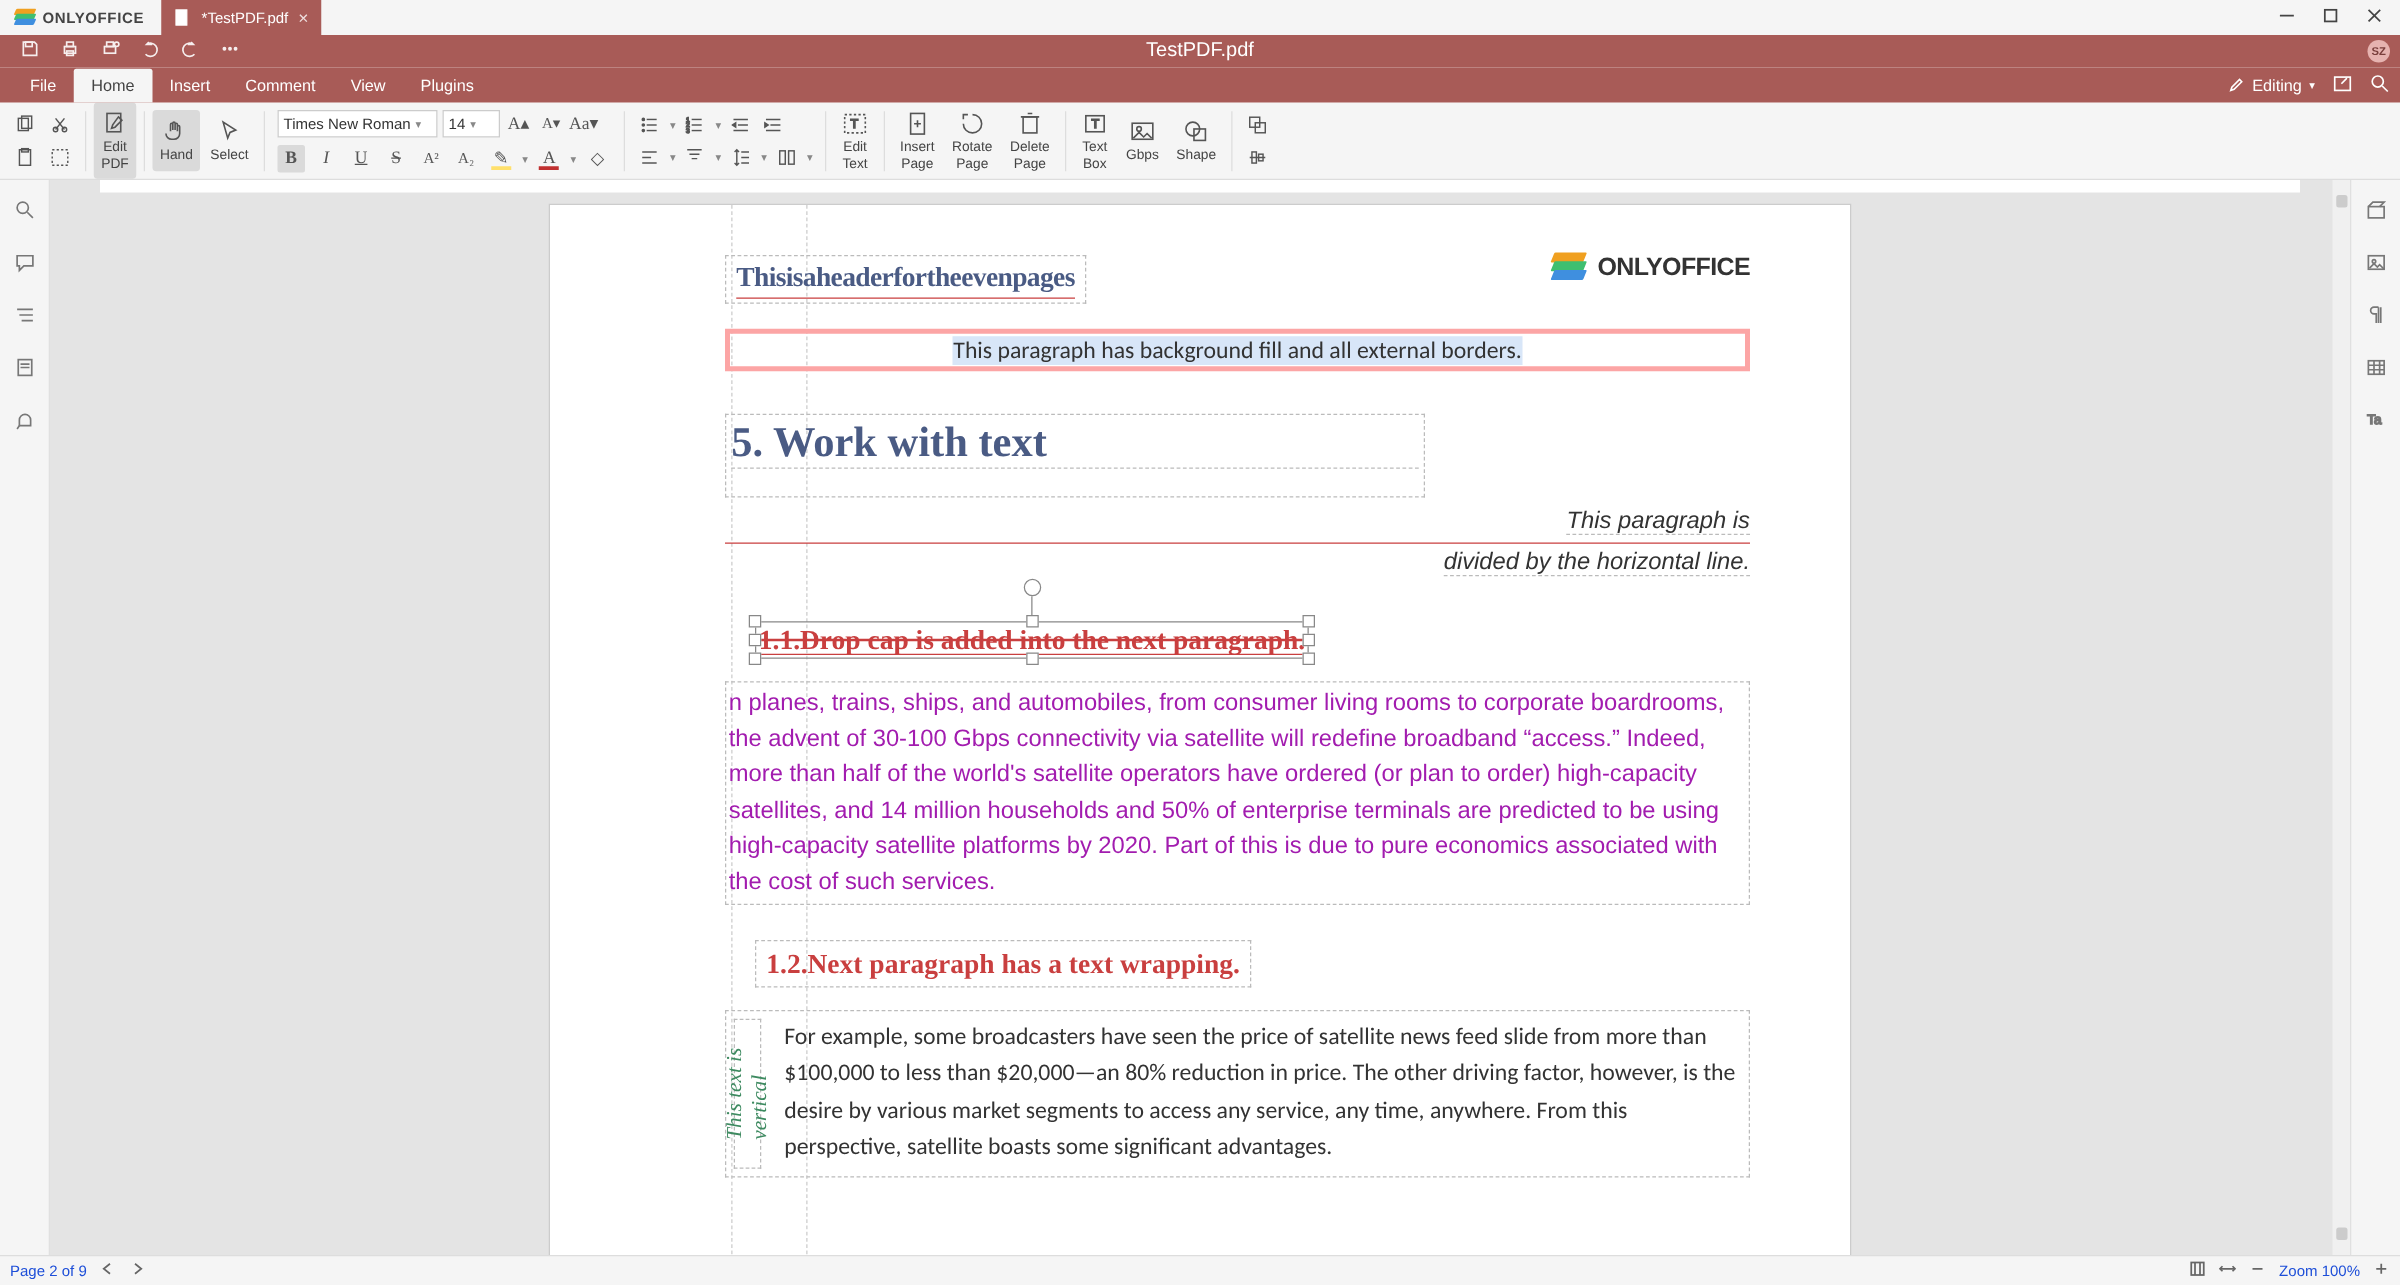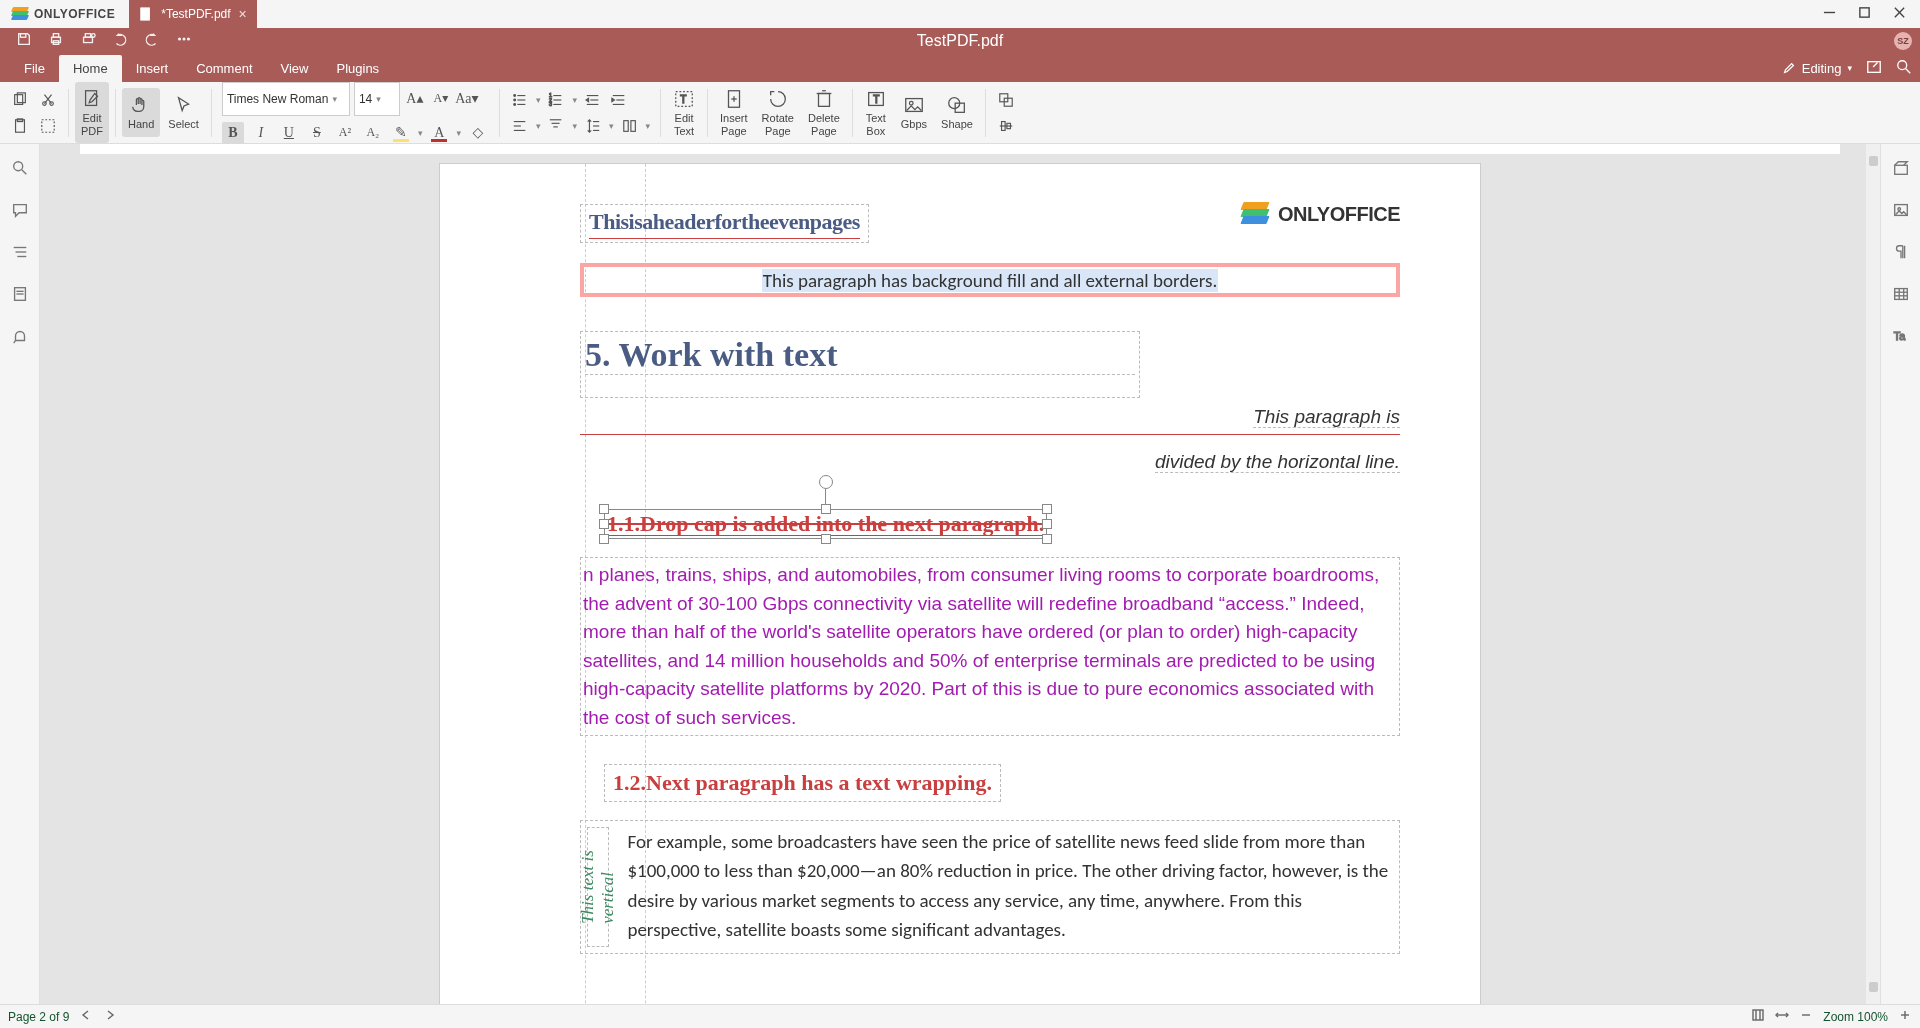--- a/index.html
+++ b/index.html
@@ -46,21 +46,21 @@
 .rb-small-col { display:flex; flex-direction:column; justify-content:center; gap: 6px; padding: 0 4px;}
 .rb-small-col .mini-btn, .rb-small-row .mini-btn { cursor:pointer; display:inline-flex; align-items:center; justify-content:center; width:20px; height:20px; }
 .rb-small-col .mini-btn svg, .rb-small-row .mini-btn svg { width:16px; height:16px; stroke:#555; fill:none; stroke-width:1.3; }
 .rb-small-row { display:flex; gap: 6px; align-items:center; }
 .rb-big { display:flex; flex-direction:column; align-items:center; justify-content:center; padding: 6px 6px; gap:2px; cursor:pointer; border-radius:3px;}
 .rb-big.active { background:#dadada;}
 .rb-big svg { width:22px; height:22px; stroke:#555; fill:none; stroke-width:1.4;}
 .rb-big .lbl { font-size:11px; color:#444; text-align:center; line-height:1.1;}
 
 .font-select { display:flex; align-items:center; gap:4px;}
-.font-select .combo { height:34px; border:1px solid #ccc; background:#fff; display:flex; align-items:center; padding: 0 4px; font-size:12px; color:#333;}
+.font-select .combo { height:22px; border:1px solid #ccc; background:#fff; display:flex; align-items:center; padding: 0 4px; font-size:12px; color:#333;}
 .font-select .combo .caret { font-size:9px; color:#888; margin-left:4px;}
 .font-select .combo.font-name { width:128px;}
 .font-select .combo.font-size { width:46px;}
 
 .fmt-btn { width:22px; height:22px; display:inline-flex; align-items:center; justify-content:center; cursor:pointer; font-family: Georgia, serif; font-size:14px; color:#555;}
 .fmt-btn.active { background:#dadada; border-radius:2px;}
 .fmt-btn.bold { font-weight:bold; }
 .fmt-btn.italic { font-style:italic; }
 .fmt-underline { text-decoration: underline;}
 .fmt-strike { text-decoration: line-through;}
@@ -127,21 +127,21 @@
 .wrap-block { margin-top: 18px; border:1px dashed #bbb; padding: 6px; display:flex; gap:18px;}
 .vert-box { border:1px dashed #bbb; width:72px; height:120px; position:relative;}
 .vert-txt { position:absolute; left:50%; top:50%; transform:translate(-50%,-50%) rotate(-90deg); white-space:nowrap; font-family:'Times New Roman',serif; font-style:italic; color:#3d8a60; font-size:17px;}
 .wrap-para { font-family:Calibri,sans-serif; font-size:19px; line-height:1.55; color:#333;}
 
 .guide-v { position:absolute; top:0; bottom:0; border-left:1px dashed #ccc;}
 .guide-v.g1 { left:145px;}
 .guide-v.g2 { left:205px;}
 
 
-.status { height:24px; border-top:1px solid #ddd; background:#f5f5f5; display:flex; align-items:center; font-size:12px; color:#14532d; padding: 0 8px; }
+.status { height:24px; border-top:1px solid #ddd; background:#f5f5f5; display:flex; align-items:center; font-size:12px; color:#1d4ed8; padding: 0 8px; }
 .status .left { display:flex; align-items:center; gap:10px;}
 .status .right { margin-left:auto; display:flex; align-items:center; gap:10px;}
 .status svg { width:14px; height:14px; fill:none; stroke:#666; stroke-width:1.4;}
 .zoom-btn { cursor:pointer;}
 </style>
 </head>
 <body>
 
 <div class="titlebar">
   <div class="titlebar-left">
@@ -547,21 +547,21 @@
           <span>This paragraph has background fill and all external borders.</span>
         </div>
 
         <div class="section-h1-wrap">
           <div class="section-h1">5. Work with text</div>
           <div class="section-h1-empty"></div>
         </div>
 
         <div class="italic-right"><span>This paragraph is</span></div>
         <div class="hr-red"></div>
-        <div class="italic-right" style="margin-top:16px;"><span>divided by the horizontal line.</span></div>
+        <div class="italic-right" style="margin-top:4px;"><span>divided by the horizontal line.</span></div>
 
         <div class="selected-wrap">
           <div class="rot-handle"></div>
           <div class="rot-line"></div>
           <div class="sel-text">1.1.Drop cap is added into the next paragraph.</div>
           <div class="handle h-tl"></div>
           <div class="handle h-tm"></div>
           <div class="handle h-tr"></div>
           <div class="handle h-ml"></div>
           <div class="handle h-mr"></div>

